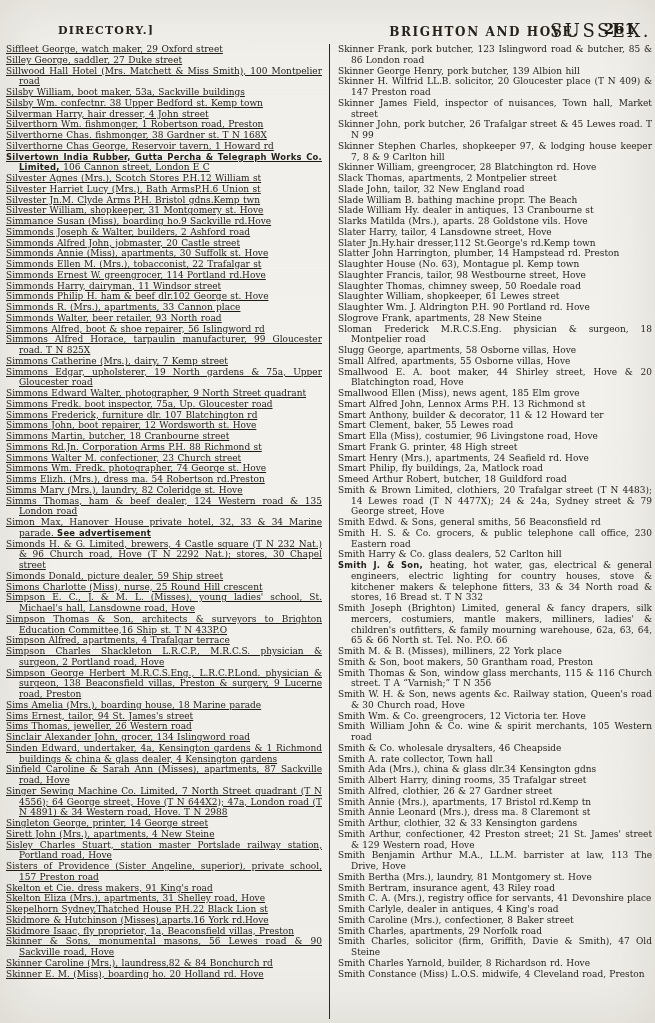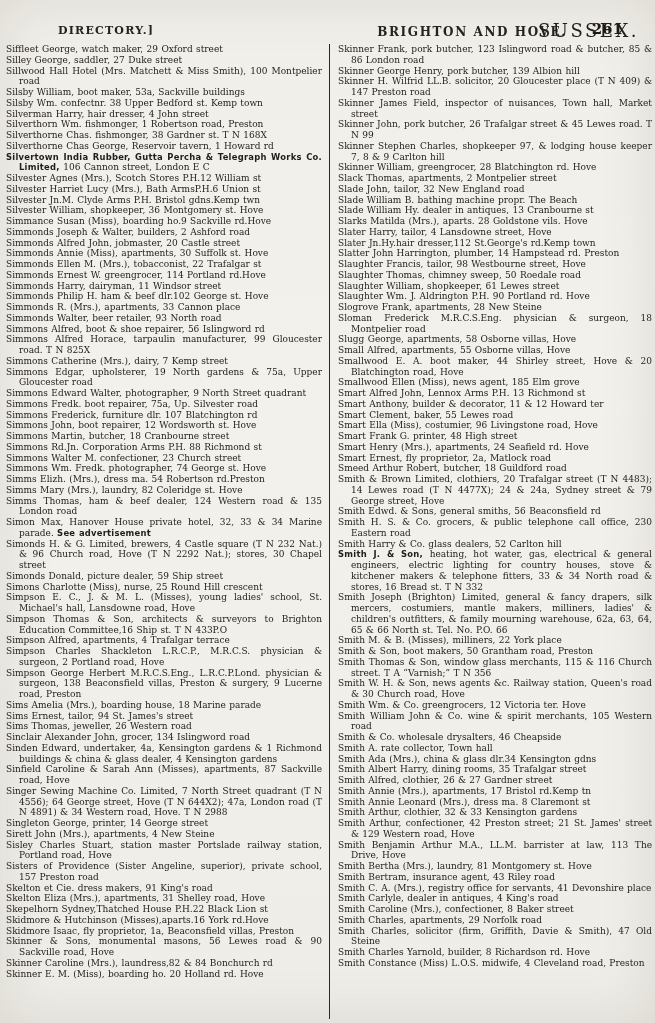--- a/index.html
+++ b/index.html
@@ -8,21 +8,21 @@
     background:#edece8;
     font-family:"DejaVu Serif", serif;
     color:#1e1b16;
   }
   .page {
     position:relative; width:655px; height:1023px;
     background:linear-gradient(180deg,#f1efea 0%, #f3f1ec 40%, #efede8 100%);
   }
   
   .runhead {
-    position:absolute; top:20px; left:0; right:16px; height:22px;
+    position:absolute; top:20px; left:0; right:4px; height:22px;
     display:flex; align-items:baseline;text-decoration:underline;
   }
   .rh-left {
     position:absolute; left:58px; top:4px;
     font-size:11px; letter-spacing:1.2px; font-variant:small-caps;
     font-weight:bold; color:#26221c;
   }
   .rh-center {
     position:absolute; left:0; right:0; top:0; text-align:right;
     font-size:18px; letter-spacing:2.5px; color:#211d17;
@@ -35,21 +35,21 @@
   .rh-page {
     position:absolute; right:16px; top:0px;
     font-size:15px; font-weight:bold; color:#1d1a14;
   }
   
   .columns {
     position:absolute; top:44px; left:6px; right:3px; bottom:4px;
     display:flex;
   }
   .col { box-sizing:border-box; }
-  .col-left  { width:324px; padding-right:7px; border-right:1.2px solid #2c2822; }
+  .col-left  { width:324px; padding-right:7px; border-right:1.2px solid #2c2822;text-decoration:underline; }
   .col-right { width:322px; padding-left:8px; }
   .entry {
     font-size:9px; line-height:10.75px;
     text-align:justify; text-justify:inter-word;
     padding-left:13px; text-indent:-13px;
     color:#211d17;
     word-spacing:0.5px;
   }
   .bseg {
     font-family:"DejaVu Sans", sans-serif;
@@ -80,37 +80,37 @@
         <div class="entry"><span>Silsby William, boot maker, 53a, Sackville buildings</span></div>
         <div class="entry"><span>Silsby Wm. confectnr. 38 Upper Bedford st. Kemp town</span></div>
         <div class="entry"><span>Silverman Harry, hair dresser, 4 John street</span></div>
         <div class="entry"><span>Silverthorn Wm. fishmonger, 1 Robertson road, Preston</span></div>
         <div class="entry"><span>Silverthorne Chas. fishmonger, 38 Gardner st. T N 168X</span></div>
         <div class="entry"><span>Silverthorne Chas George, Reservoir tavern, 1 Howard rd</span></div>
         <div class="entry"><span class="bseg">Silvertown India Rubber, Gutta Percha &amp; Telegraph Works Co. Limited, </span><span>106 Cannon street, London E C</span></div>
         <div class="entry"><span>Silvester Agnes (Mrs.), Scotch Stores P.H.12 William st</span></div>
         <div class="entry"><span>Silvester Harriet Lucy (Mrs.), Bath ArmsP.H.6 Union st</span></div>
         <div class="entry"><span>Silvester Jn.M. Clyde Arms P.H. Bristol gdns.Kemp twn</span></div>
-        <div class="entry"><span>Silvester William, shopkeeper, 36 Montgomery st. Hove</span></div>
+        <div class="entry"><span>Silvester William, shopkeeper, 31 Montgomery st. Hove</span></div>
         <div class="entry"><span>Simmance Susan (Miss), boarding ho.9 Sackville rd.Hove</span></div>
         <div class="entry"><span>Simmonds Joseph &amp; Walter, builders, 2 Ashford road</span></div>
         <div class="entry"><span>Simmonds Alfred John, jobmaster, 20 Castle street</span></div>
         <div class="entry"><span>Simmonds Annie (Miss), apartments, 30 Suffolk st. Hove</span></div>
         <div class="entry"><span>Simmonds Ellen M. (Mrs.), tobacconist, 22 Trafalgar st</span></div>
         <div class="entry"><span>Simmonds Ernest W. greengrocer, 114 Portland rd.Hove</span></div>
         <div class="entry"><span>Simmonds Harry, dairyman, 11 Windsor street</span></div>
         <div class="entry"><span>Simmonds Philip H. ham &amp; beef dlr.102 George st. Hove</span></div>
         <div class="entry"><span>Simmonds R. (Mrs.), apartments, 33 Cannon place</span></div>
         <div class="entry"><span>Simmonds Walter, beer retailer, 93 North road</span></div>
         <div class="entry"><span>Simmons Alfred, boot &amp; shoe repairer, 56 Islingword rd</span></div>
         <div class="entry"><span>Simmons Alfred Horace, tarpaulin manufacturer, 99 Gloucester road.  T N 825X</span></div>
         <div class="entry"><span>Simmons Catherine (Mrs.), dairy, 7 Kemp street</span></div>
         <div class="entry"><span>Simmons Edgar, upholsterer, 19 North gardens &amp; 75a, Upper Gloucester road</span></div>
         <div class="entry"><span>Simmons Edward Walter, photographer, 9 North Street quadrant</span></div>
-        <div class="entry"><span>Simmons Fredk. boot repairer, 75a, Up. Silvester road</span></div>
+        <div class="entry"><span>Simmons Fredk. boot inspector, 75a, Up. Gloucester road</span></div>
         <div class="entry"><span>Simmons Frederick, furniture dlr. 107 Blatchington rd</span></div>
         <div class="entry"><span>Simmons John, boot repairer, 12 Wordsworth st. Hove</span></div>
         <div class="entry"><span>Simmons Martin, butcher, 18 Cranbourne street</span></div>
         <div class="entry"><span>Simmons Rd.Jn. Corporation Arms P.H. 88 Richmond st</span></div>
         <div class="entry"><span>Simmons Walter M. confectioner, 23 Church street</span></div>
         <div class="entry"><span>Simmons Wm. Fredk. photographer, 74 George st. Hove</span></div>
         <div class="entry"><span>Simms Elizh. (Mrs.), dress ma. 54 Robertson rd.Preston</span></div>
         <div class="entry"><span>Simms Mary (Mrs.), laundry, 82 Coleridge st. Hove</span></div>
         <div class="entry"><span>Simms Thomas, ham &amp; beef dealer, 124 Western road &amp; 135 London road</span></div>
         <div class="entry"><span>Simon Max, Hanover House private hotel, 32, 33 &amp; 34 Marine parade.  </span><span class="bseg">See advertisement</span></div>
@@ -151,37 +151,38 @@
         <div class="entry"><span>Skinner Stephen Charles, shopkeeper 97, &amp; lodging house keeper 7, 8 &amp; 9 Carlton hill</span></div>
         <div class="entry"><span>Skinner William, greengrocer, 28 Blatchington rd. Hove</span></div>
         <div class="entry"><span>Slack Thomas, apartments, 2 Montpelier street</span></div>
         <div class="entry"><span>Slade John, tailor, 32 New England road</span></div>
         <div class="entry"><span>Slade William B. bathing machine propr. The Beach</span></div>
         <div class="entry"><span>Slade William Hy. dealer in antiques, 13 Cranbourne st</span></div>
         <div class="entry"><span>Slarks Matilda (Mrs.), aparts. 28 Goldstone vils. Hove</span></div>
         <div class="entry"><span>Slater Harry, tailor, 4 Lansdowne street, Hove</span></div>
         <div class="entry"><span>Slater Jn.Hy.hair dresser,112 St.George's rd.Kemp town</span></div>
         <div class="entry"><span>Slatter John Harrington, plumber, 14 Hampstead rd. Preston</span></div>
+        <div class="entry"><span>Slaughter House (No. 63), Montague pl. Kemp town</span></div>
         <div class="entry"><span>Slaughter Francis, tailor, 98 Westbourne street, Hove</span></div>
         <div class="entry"><span>Slaughter Thomas, chimney sweep, 50 Roedale road</span></div>
         <div class="entry"><span>Slaughter William, shopkeeper, 61 Lewes street</span></div>
         <div class="entry"><span>Slaughter Wm. J. Aldrington P.H. 90 Portland rd. Hove</span></div>
         <div class="entry"><span>Slogrove Frank, apartments, 28 New Steine</span></div>
         <div class="entry"><span>Sloman Frederick M.R.C.S.Eng. physician &amp; surgeon, 18 Montpelier road</span></div>
         <div class="entry"><span>Slugg George, apartments, 58 Osborne villas, Hove</span></div>
         <div class="entry"><span>Small Alfred, apartments, 55 Osborne villas, Hove</span></div>
         <div class="entry"><span>Smallwood E. A. boot maker, 44 Shirley street, Hove &amp; 20 Blatchington road, Hove</span></div>
         <div class="entry"><span>Smallwood Ellen (Miss), news agent, 185 Elm grove</span></div>
         <div class="entry"><span>Smart Alfred John, Lennox Arms P.H. 13 Richmond st</span></div>
         <div class="entry"><span>Smart Anthony, builder &amp; decorator, 11 &amp; 12 Howard ter</span></div>
         <div class="entry"><span>Smart Clement, baker, 55 Lewes road</span></div>
         <div class="entry"><span>Smart Ella (Miss), costumier, 96 Livingstone road, Hove</span></div>
         <div class="entry"><span>Smart Frank G. printer, 48 High street</span></div>
         <div class="entry"><span>Smart Henry (Mrs.), apartments, 24 Seafield rd. Hove</span></div>
-        <div class="entry"><span>Smart Ernest, fly proprietor, 2a, Matlock road</span></div>
+        <div class="entry"><span>Smart Philip, fly buildings, 2a, Matlock road</span></div>
         <div class="entry"><span>Smeed Arthur Robert, butcher, 18 Guildford road</span></div>
         <div class="entry"><span>Smith &amp; Brown Limited, clothiers, 20 Trafalgar street (T N 4483); 14 Lewes road (T N 4477X); 24 &amp; 24a, Sydney street &amp; 79 George street, Hove</span></div>
         <div class="entry"><span>Smith Edwd. &amp; Sons, general smiths, 56 Beaconsfield rd</span></div>
         <div class="entry"><span>Smith H. S. &amp; Co. grocers, &amp; public telephone call office, 230 Eastern road</span></div>
         <div class="entry"><span>Smith Harry &amp; Co. glass dealers, 52 Carlton hill</span></div>
         <div class="entry"><span class="bseg">Smith J. &amp; Son, </span><span>heating, hot water, gas, electrical &amp; general engineers, electric lighting for country houses, stove &amp; kitchener makers &amp; telephone fitters, 33 &amp; 34 North road &amp; stores, 16 Bread st.  T N 332</span></div>
         <div class="entry"><span>Smith Joseph (Brighton) Limited, general &amp; fancy drapers, silk mercers, costumiers, mantle makers, milliners, ladies' &amp; children's outfitters, &amp; family mourning warehouse, 62a, 63, 64, 65 &amp; 66 North st. Tel. No. P.O. 66</span></div>
         <div class="entry"><span>Smith M. &amp; B. (Misses), milliners, 22 York place</span></div>
         <div class="entry"><span>Smith &amp; Son, boot makers, 50 Grantham road, Preston</span></div>
         <div class="entry"><span>Smith Thomas &amp; Son, window glass merchants, 115 &amp; 116 Church street.  T A “Varnish;” T N 356</span></div>

